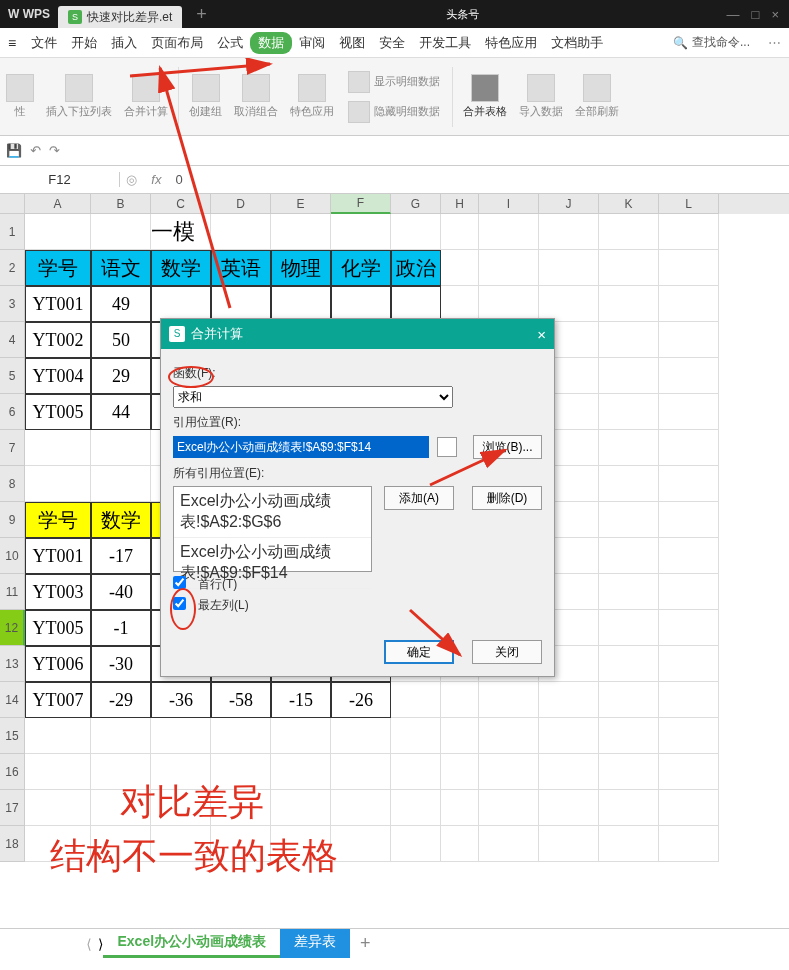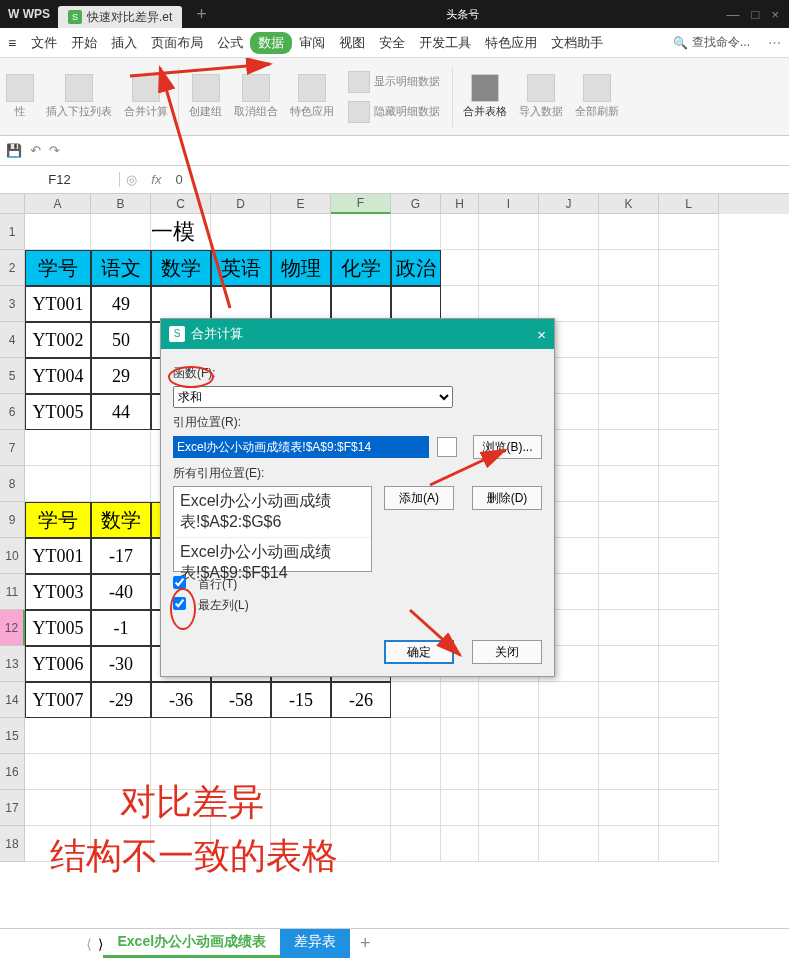--- a/index.html
+++ b/index.html
@@ -42,21 +42,21 @@
 
 
 .sheet { position:relative; }
 .colhdr { display:flex; height:20px; background:#e8e8e8; font-size:12px; color:#555; }
 .colhdr .corner { width:25px; border-right:1px solid #ccc; border-bottom:1px solid #ccc; }
 .colhdr .ch { border-right:1px solid #ccc; border-bottom:1px solid #ccc; display:flex; align-items:center; justify-content:center; }
 .colhdr .ch.sel { background:#d0e8d0; border-bottom:2px solid #4caf50; }
 .rows { }
 .row { display:flex; height:36px; }
 .rowhdr { width:25px; background:#e8e8e8; border-right:1px solid #ccc; border-bottom:1px solid #ccc; display:flex; align-items:center; justify-content:center; font-size:12px; color:#555; }
-.rowhdr.sel { background:#f9a8d4; border-right:2px solid #4caf50; }
+.rowhdr.sel { background:#84cc16; border-right:2px solid #4caf50; }
 .cell { border-right:1px solid #ddd; border-bottom:1px solid #ddd; display:flex; align-items:center; justify-content:center; font-size:18px; font-family:"KaiTi","STKaiti",serif; }
 .cell.tl { font-size:22px;text-align:right; }
 .cell.hdr1 { background:#00c0f0; font-family:"KaiTi",serif; font-size:20px; }
 .cell.hdr2 { background:#ffff00; font-family:"KaiTi",serif; font-size:20px; }
 .cell.bord { border:1px solid #333; }
 .cell.selcell { border:2px solid #4caf50; }
 
 
 .cwA{width:66px}.cwB{width:60px}.cwC{width:60px}.cwD{width:60px}.cwE{width:60px}.cwF{width:60px}.cwG{width:50px}.cwH{width:38px}.cwI{width:60px}.cwJ{width:60px}.cwK{width:60px}.cwL{width:60px}
 

